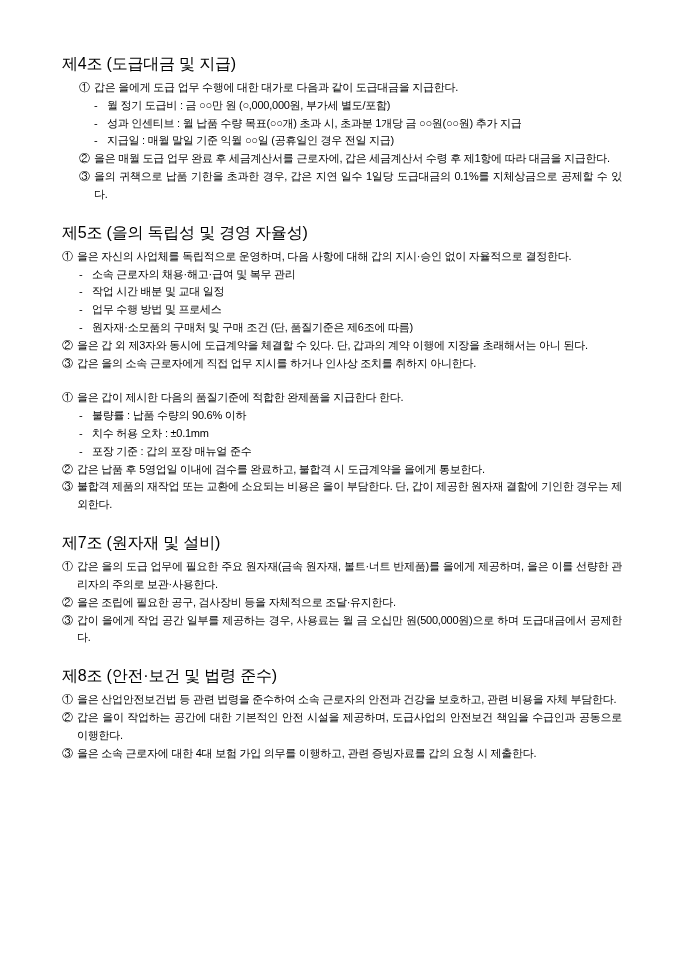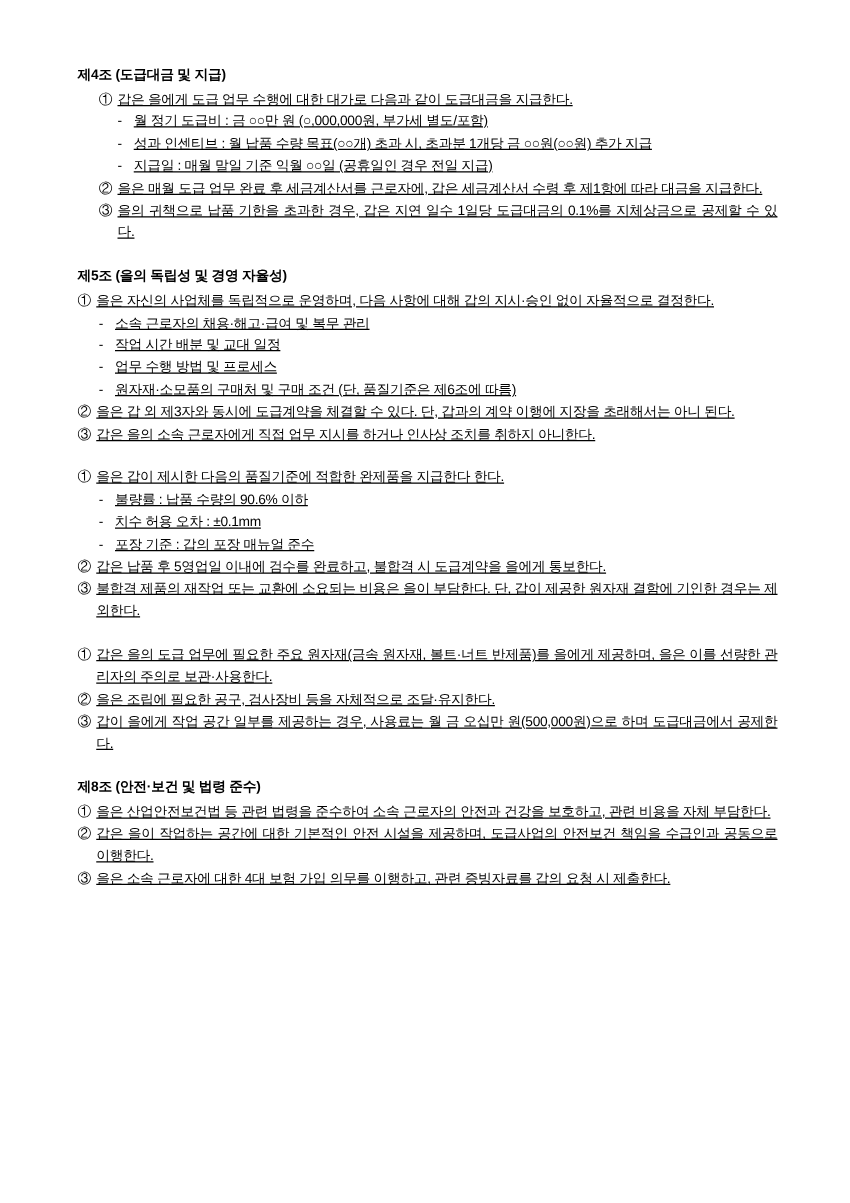--- a/index.html
+++ b/index.html
@@ -22,43 +22,42 @@
     padding: 52px 58px 30px 62px;
     background: #ffffff;
   }
   .article {
     margin-bottom: 17px;
   }
   .article:last-child {
     margin-bottom: 16px;
   }
   .art-title {
-    font-size: 11px;
-    font-weight: bold;
+    font-size: 16px;
+    font-weight: normal;
     line-height: 1.5;
     margin-bottom: 3px;
     letter-spacing: -0.2px;
   }
   .clause {
     display: flex;
     align-items: flex-start;
     font-size: 11px;
     line-height: 1.62;
     letter-spacing: -0.25px;
     text-align: justify;
     text-justify: inter-character;
   }
   .clause .num {
     flex: 0 0 auto;
     width: 15px;
     text-align: left;
   }
   .clause .txt {
     flex: 1 1 auto;
-    text-decoration: underline;
   }
   
   .clause.lv1 {
     padding-left: 17px;
   }
   .clause.lv2 {
     padding-left: 32px;
   }
   .clause.dash .num {
     width: 13px;
@@ -147,20 +146,21 @@
         <div class="clause">
           <span class="num">②</span>
           <span class="txt">갑은 납품 후 5영업일 이내에 검수를 완료하고, 불합격 시 도급계약을 을에게 통보한다.</span>
         </div>
         <div class="clause">
           <span class="num">③</span>
           <span class="txt">불합격 제품의 재작업 또는 교환에 소요되는 비용은 을이 부담한다. 단, 갑이 제공한 원자재 결함에 기인한 경우는 제외한다.</span>
         </div>
       </div>
       <div class="article">
+        <div class="art-title">제7조 (원자재 및 설비)</div>
         <div class="clause">
           <span class="num">①</span>
           <span class="txt">갑은 을의 도급 업무에 필요한 주요 원자재(금속 원자재, 볼트·너트 반제품)를 을에게 제공하며, 을은 이를 선량한 관리자의 주의로 보관·사용한다.</span>
         </div>
         <div class="clause">
           <span class="num">②</span>
           <span class="txt">을은 조립에 필요한 공구, 검사장비 등을 자체적으로 조달·유지한다.</span>
         </div>
         <div class="clause">
           <span class="num">③</span>

